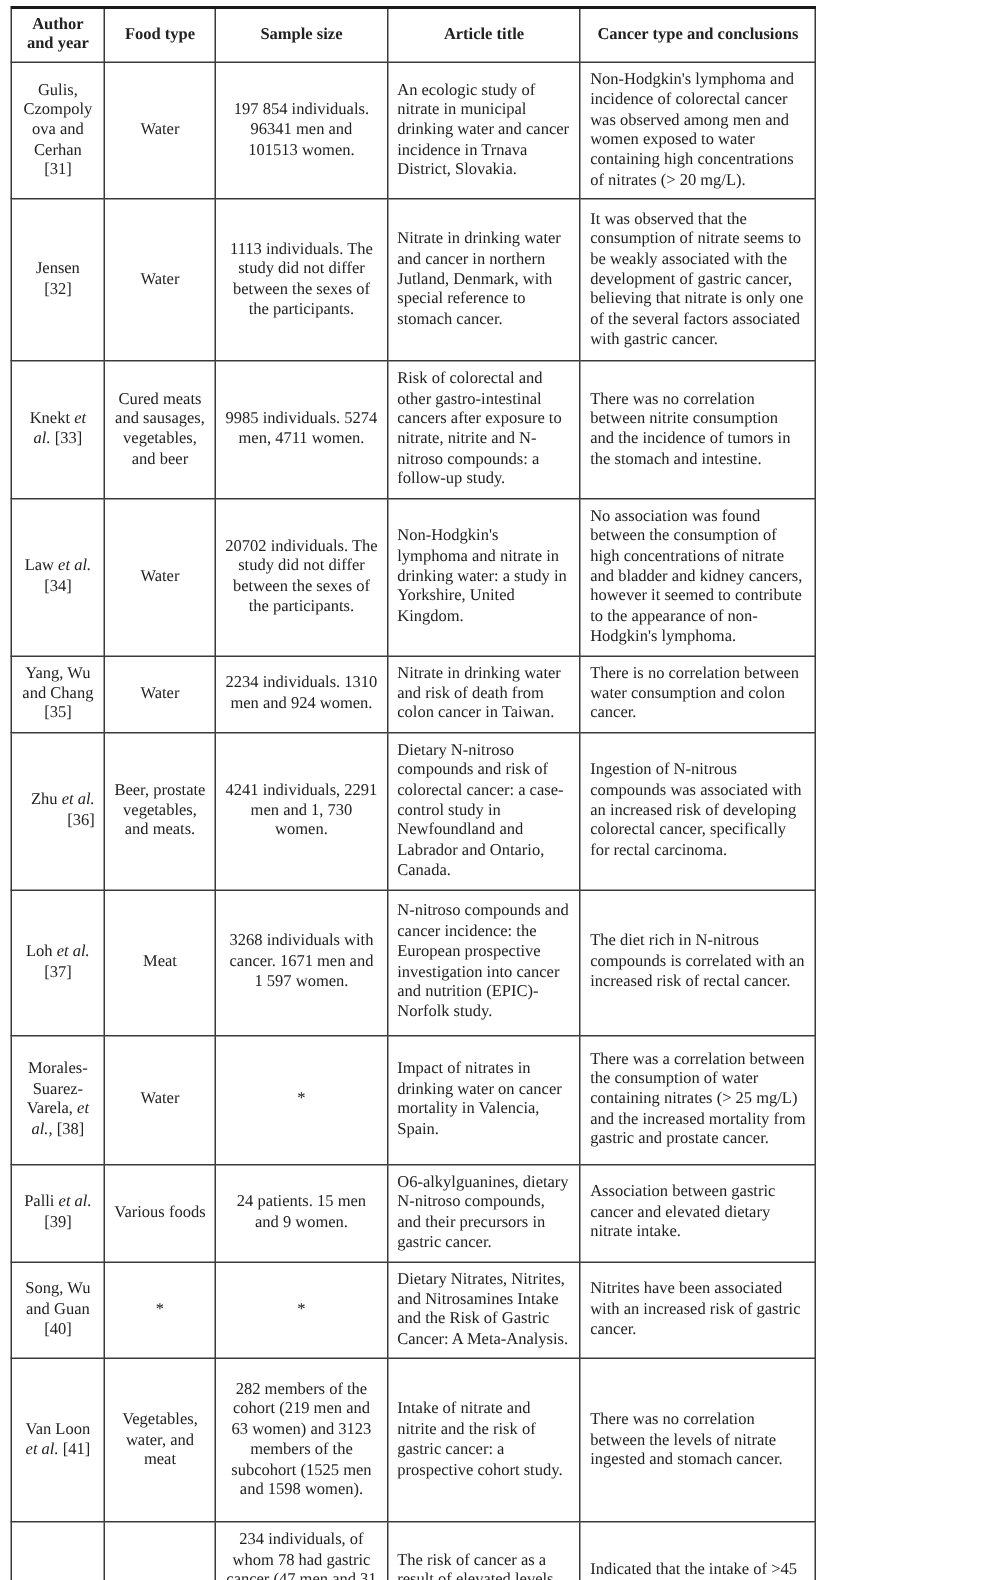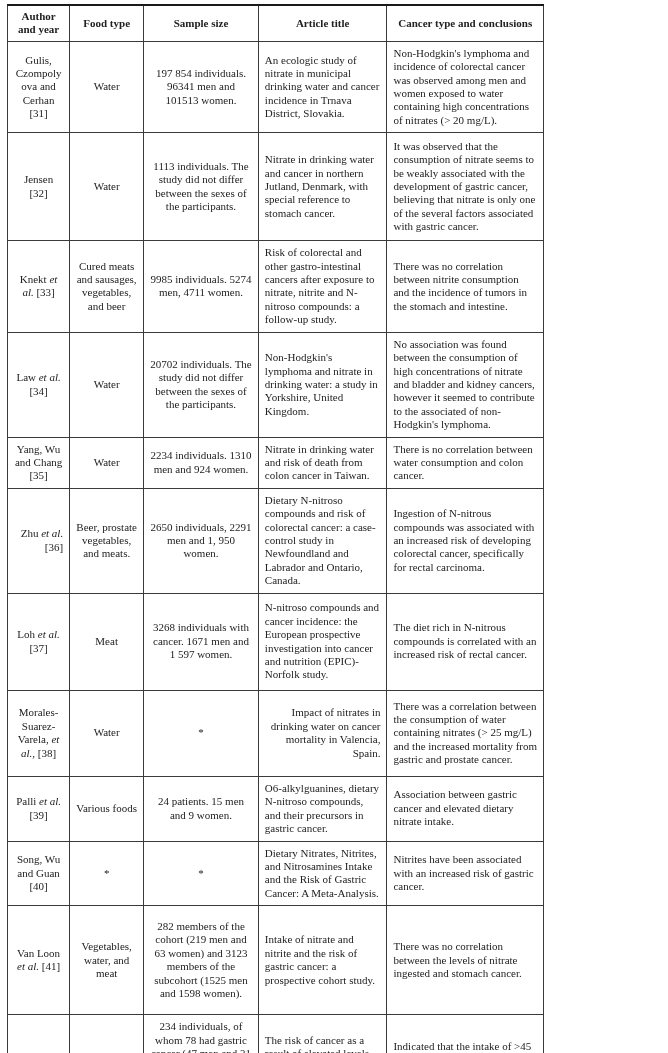--- a/index.html
+++ b/index.html
@@ -88,48 +88,48 @@
           <td class="c-center" style="height: 58px;">Cured meats and sausages, vegetables, and beer</td>
           <td class="c-center" style="height: 58px;">9985 individuals. 5274 men, 4711 women.</td>
           <td class="c-left" style="height: 58px;">Risk of colorectal and other gastro-intestinal cancers after exposure to nitrate, nitrite and N-nitroso compounds: a follow-up study.</td>
           <td class="c-left" style="height: 58px;">There was no correlation between nitrite consumption and the incidence of tumors in the stomach and intestine.</td>
         </tr>
         <tr>
           <td class="c-center" style="height: 84px;"><span>Law </span><span class="etal">et al.</span><span> [34]</span></td>
           <td class="c-center" style="height: 84px;">Water</td>
           <td class="c-center" style="height: 84px;">20702 individuals. The study did not differ between the sexes of the participants.</td>
           <td class="c-left" style="height: 84px;">Non-Hodgkin's lymphoma and nitrate in drinking water: a study in Yorkshire, United Kingdom.</td>
-          <td class="c-left" style="height: 84px;">No association was found between the consumption of high concentrations of nitrate and bladder and kidney cancers, however it seemed to contribute to the associated of non-Hodgkin's lymphoma.</td>
+          <td class="c-left" style="height: 84px;">No association was found between the consumption of high concentrations of nitrate and bladder and kidney cancers, however it seemed to contribute to the appearance of non-Hodgkin's lymphoma.</td>
         </tr>
         <tr>
           <td class="c-center" style="height: 38px;"><span>Yang, Wu and Chang [35]</span></td>
           <td class="c-center" style="height: 38px;">Water</td>
           <td class="c-center" style="height: 38px;">2234 individuals. 1310 men and 924 women.</td>
           <td class="c-left" style="height: 38px;">Nitrate in drinking water and risk of death from colon cancer in Taiwan.</td>
           <td class="c-left" style="height: 38px;">There is no correlation between water consumption and colon cancer.</td>
         </tr>
         <tr>
           <td class="c-center" style="height: 67px; text-align: right;"><span>Zhu </span><span class="etal">et al.</span><span> [36]</span></td>
           <td class="c-center" style="height: 67px;">Beer, prostate vegetables, and meats.</td>
-          <td class="c-center" style="height: 67px;">2650 individuals, 2291 men and 1, 950 women.</td>
+          <td class="c-center" style="height: 67px;">4241 individuals, 2291 men and 1, 730 women.</td>
           <td class="c-left" style="height: 67px;">Dietary N-nitroso compounds and risk of colorectal cancer: a case-control study in Newfoundland and Labrador and Ontario, Canada.</td>
           <td class="c-left" style="height: 67px;">Ingestion of N-nitrous compounds was associated with an increased risk of developing colorectal cancer, specifically for rectal carcinoma.</td>
         </tr>
         <tr>
           <td class="c-center" style="height: 86px;"><span>Loh </span><span class="etal">et al.</span><span> [37]</span></td>
           <td class="c-center" style="height: 86px;">Meat</td>
           <td class="c-center" style="height: 86px;">3268 individuals with cancer. 1671 men and 1 597 women.</td>
           <td class="c-left" style="height: 86px;">N-nitroso compounds and cancer incidence: the European prospective investigation into cancer and nutrition (EPIC)-Norfolk study.</td>
           <td class="c-left" style="height: 86px;">The diet rich in N-nitrous compounds is correlated with an increased risk of rectal cancer.</td>
         </tr>
         <tr>
           <td class="c-center" style="height: 75px;"><span>Morales-Suarez-Varela, </span><span class="etal">et al.,</span><span> [38]</span></td>
           <td class="c-center" style="height: 75px;">Water</td>
           <td class="c-center" style="height: 75px;">*</td>
-          <td class="c-left" style="height: 75px; text-align: right;">Impact of nitrates in drinking water on cancer mortality in Valencia, Spain.</td>
+          <td class="c-left" style="height: 75px;">Impact of nitrates in drinking water on cancer mortality in Valencia, Spain.</td>
           <td class="c-left" style="height: 75px;">There was a correlation between the consumption of water containing nitrates (&gt; 25 mg/L) and the increased mortality from gastric and prostate cancer.</td>
         </tr>
         <tr>
           <td class="c-center" style="height: 54px;"><span>Palli </span><span class="etal">et al.</span><span> [39]</span></td>
           <td class="c-center" style="height: 54px;">Various foods</td>
           <td class="c-center" style="height: 54px;">24 patients. 15 men and 9 women.</td>
           <td class="c-left" style="height: 54px;">O6-alkylguanines, dietary N-nitroso compounds, and their precursors in gastric cancer.</td>
           <td class="c-left" style="height: 54px;">Association between gastric cancer and elevated dietary nitrate intake.</td>
         </tr>
         <tr>

